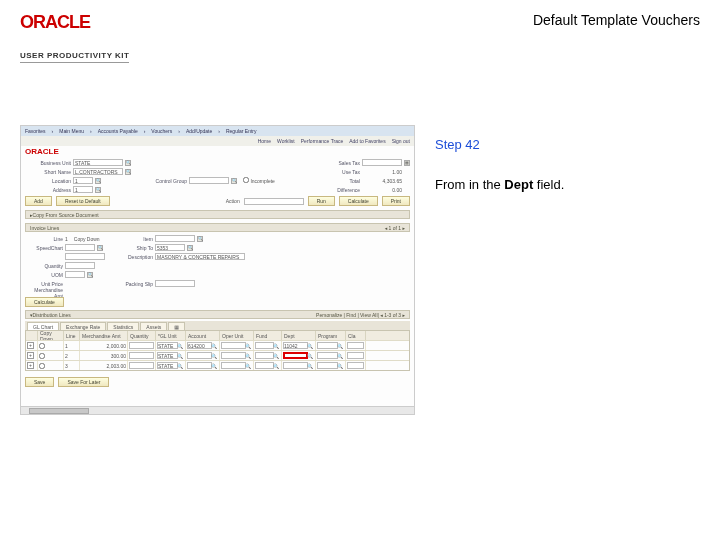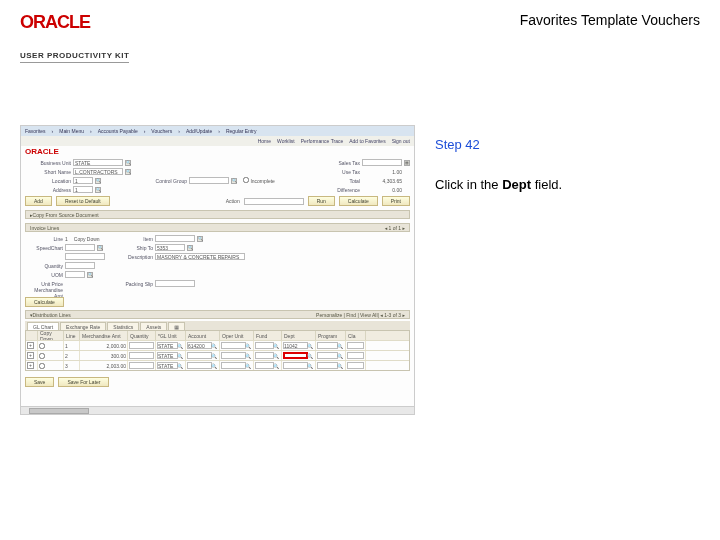--- a/index.html
+++ b/index.html
@@ -44,21 +44,21 @@
 </style>
 </head>
 <body>
 
 <div class="header">
   <div class="logo-group">
     <span class="oracle-logo">ORACLE</span>
     <span class="upk">USER PRODUCTIVITY KIT</span>
     <div class="divider"></div>
   </div>
-  <div class="page-title">Favorites Template Vouchers</div>
+  <div class="page-title">Default Template Vouchers</div>
 </div>
 
 <div class="content">
   <div class="screenshot-panel">
     <div class="ss-menubar">
       <span>Favorites</span>
         <span>›</span>
       <span>Main Menu</span>
         <span>›</span>
       <span>Accounts Payable</span>
@@ -309,16 +309,16 @@
     </div>
 
     <div class="scrollbar-h">
         <div class="thumb"></div>
       </div>
   </div>
 
   <div class="text-panel">
     <div class="step-label">Step 42</div>
     <div class="instruction">
-      <span>Click in the </span><b>Dept</b><span> field.</span>
+      <span>From in the </span><b>Dept</b><span> field.</span>
     </div>
   </div>
 </div>
 
 </body></html>

